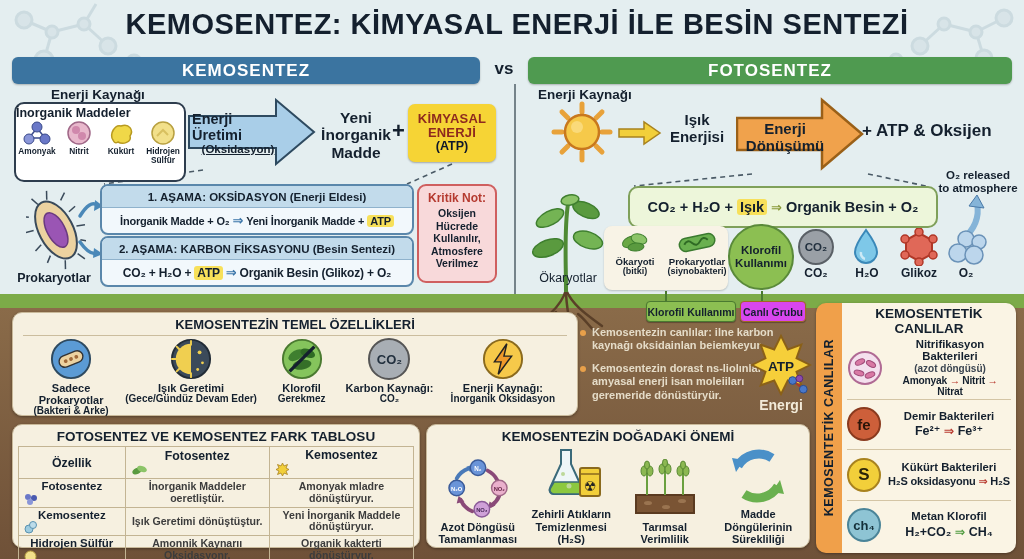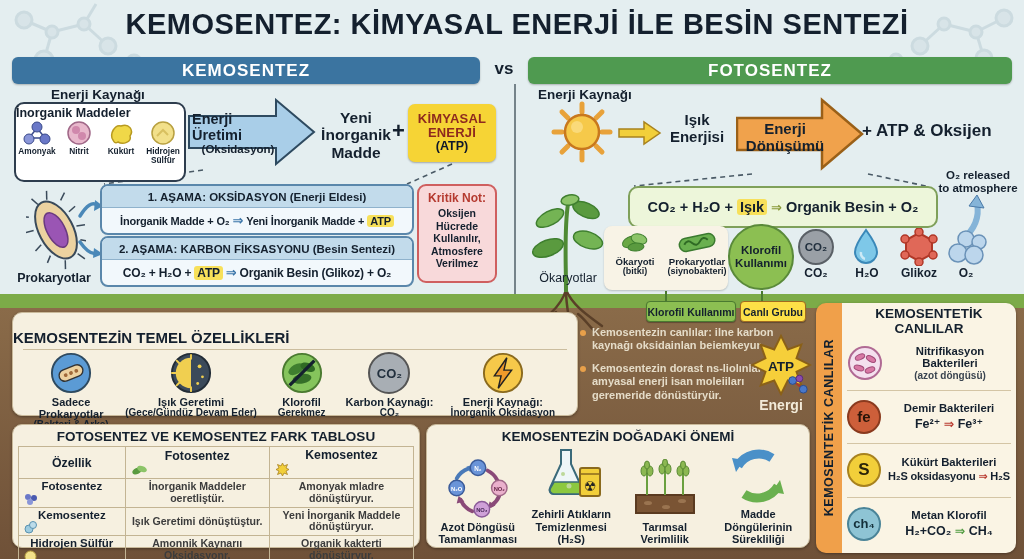--- a/index.html
+++ b/index.html
@@ -60,25 +60,25 @@
      display:flex;align-items:center;justify-content:center;text-align:center;font-weight:bold;font-size:11.5px;line-height:1.15;box-sizing:border-box;}
   #co2-circle{left:798px;top:229px;width:36px;height:36px;border-radius:50%;background:#9aa0a6;border:2px solid #5a6066;
      display:flex;align-items:center;justify-content:center;font-weight:bold;font-size:11.5px;color:#22303e;box-sizing:border-box;}
   .mol-lbl{top:266px;text-align:center;font-weight:bold;font-size:12px;}
   
   #grass{left:0;top:294px;width:1024px;height:14px;background:#7cab48;border-bottom:2px solid #5a8a34;}
   #soil{left:0;top:308px;width:1024px;height:251px;background:linear-gradient(#8a6b49,#6f5138);}
   .badge{top:301px;height:19px;border-radius:4px;display:flex;align-items:center;justify-content:center;
      font-weight:bold;font-size:10.5px;box-shadow:0 1px 1px rgba(0,0,0,.3);}
   #badge-chl{left:646px;width:88px;background:#8cbf52;border:1.5px solid #4a7a30;}
-  #badge-grp{left:740px;width:64px;background:#fde047;border:1.5px solid #a06a20;}
+  #badge-grp{left:740px;width:64px;background:#d946ef;border:1.5px solid #a06a20;}
   .panel{background:#f6f0e0;border:1px solid #c9b99a;border-radius:10px;box-shadow:0 1px 3px rgba(0,0,0,.35);box-sizing:border-box;}
   
   #features{left:12px;top:312px;width:566px;height:104px;}
-  #features .ttl{text-align:left;font-weight:bold;font-size:15px;padding-top:16px;}
+  #features .ttl{text-align:center;font-weight:bold;font-size:13px;padding-top:4px;}
   #features .sep{height:1px;background:#cbbd9e;margin:3px 10px 2px;}
   #features .items{display:flex;justify-content:space-between;padding:0 8px;}
   .feat{display:flex;flex-direction:column;align-items:center;}
   .feat .ic{width:42px;height:42px;}
   .feat .l1{font-weight:bold;font-size:11px;margin-top:2px;text-align:center;}
   .feat .l2{font-weight:bold;font-size:10px;text-align:center;line-height:1.05;}
   .feat-co2{width:42px;height:42px;border-radius:50%;background:#a8aeb4;border:2px solid #555;
      display:flex;align-items:center;justify-content:center;font-weight:bold;font-size:13px;color:#22303e;box-sizing:border-box;}
   
   #notes{left:580px;top:326px;width:214px;}
@@ -234,21 +234,21 @@
         <div class="lbl">Hidrojen Sülfür</div>
       </div>
     </div>
   </div>
 
   <svg class="abs" style="left:188px;top:98px;" width="128" height="68" viewBox="0 0 128 68">
     <polygon points="1,18 88,18 88,2 126,34 88,66 88,50 1,50" fill="#a9cee8" stroke="#2e4a60" stroke-width="2"></polygon>
   </svg>
   <div class="abs blockarrow-text" style="left:192px;top:116px;width:92px;height:34px;">
     <span class="b" style="font-size:14.5px;">Enerji Üretimi</span>
-    <span class="b" style="font-size:11.5px;">(Oksidasyon)</span>
+    <span class="b" style="font-size:11.5px;text-decoration:underline;">(Oksidasyon)</span>
   </div>
 
   <div id="result-kemo" class="abs ctr">Yeni İnorganik Madde</div>
   <div id="plus-kemo" class="abs">+</div>
   <div id="atp-box" class="abs">
     <span class="r1">KİMYASAL</span>
     <span class="r2">ENERJİ</span>
     <span class="r3">(ATP)</span>
   </div>
 
@@ -508,20 +508,27 @@
           <g fill="#d878a4" stroke="#a04a78" stroke-width="1">
             <ellipse cx="13" cy="12" rx="5" ry="2.6" transform="rotate(-25 13 12)"></ellipse>
             <ellipse cx="24" cy="14" rx="5" ry="2.6" transform="rotate(30 24 14)"></ellipse>
             <ellipse cx="12" cy="23" rx="5" ry="2.6" transform="rotate(15 12 23)"></ellipse>
             <ellipse cx="23" cy="25" rx="5" ry="2.6" transform="rotate(-20 23 25)"></ellipse>
           </g>
         </svg>
         <div class="txt">
           <div class="nm">Nitrifikasyon Bakterileri</div>
           <div class="sb">(azot döngüsü)</div>
+          <div class="rx">
+            <span>Amonyak</span>
+            <span class="ar-red">→</span>
+            <span>Nitrit</span>
+            <span class="ar-red">→</span>
+            <span>Nitrat</span>
+          </div>
         </div>
       </div>
       <div class="srow">
         <div class="circ" style="background:#cd5f3a;border:2px solid #8a3a1e;font-size:15px;color:#2a1408;">fe</div>
         <div class="txt">
           <div class="nm">Demir Bakterileri</div>
           <div class="rx2">
             <span>Fe²⁺</span>
             <span class="ar-red">⇒</span>
             <span>Fe³⁺</span>

